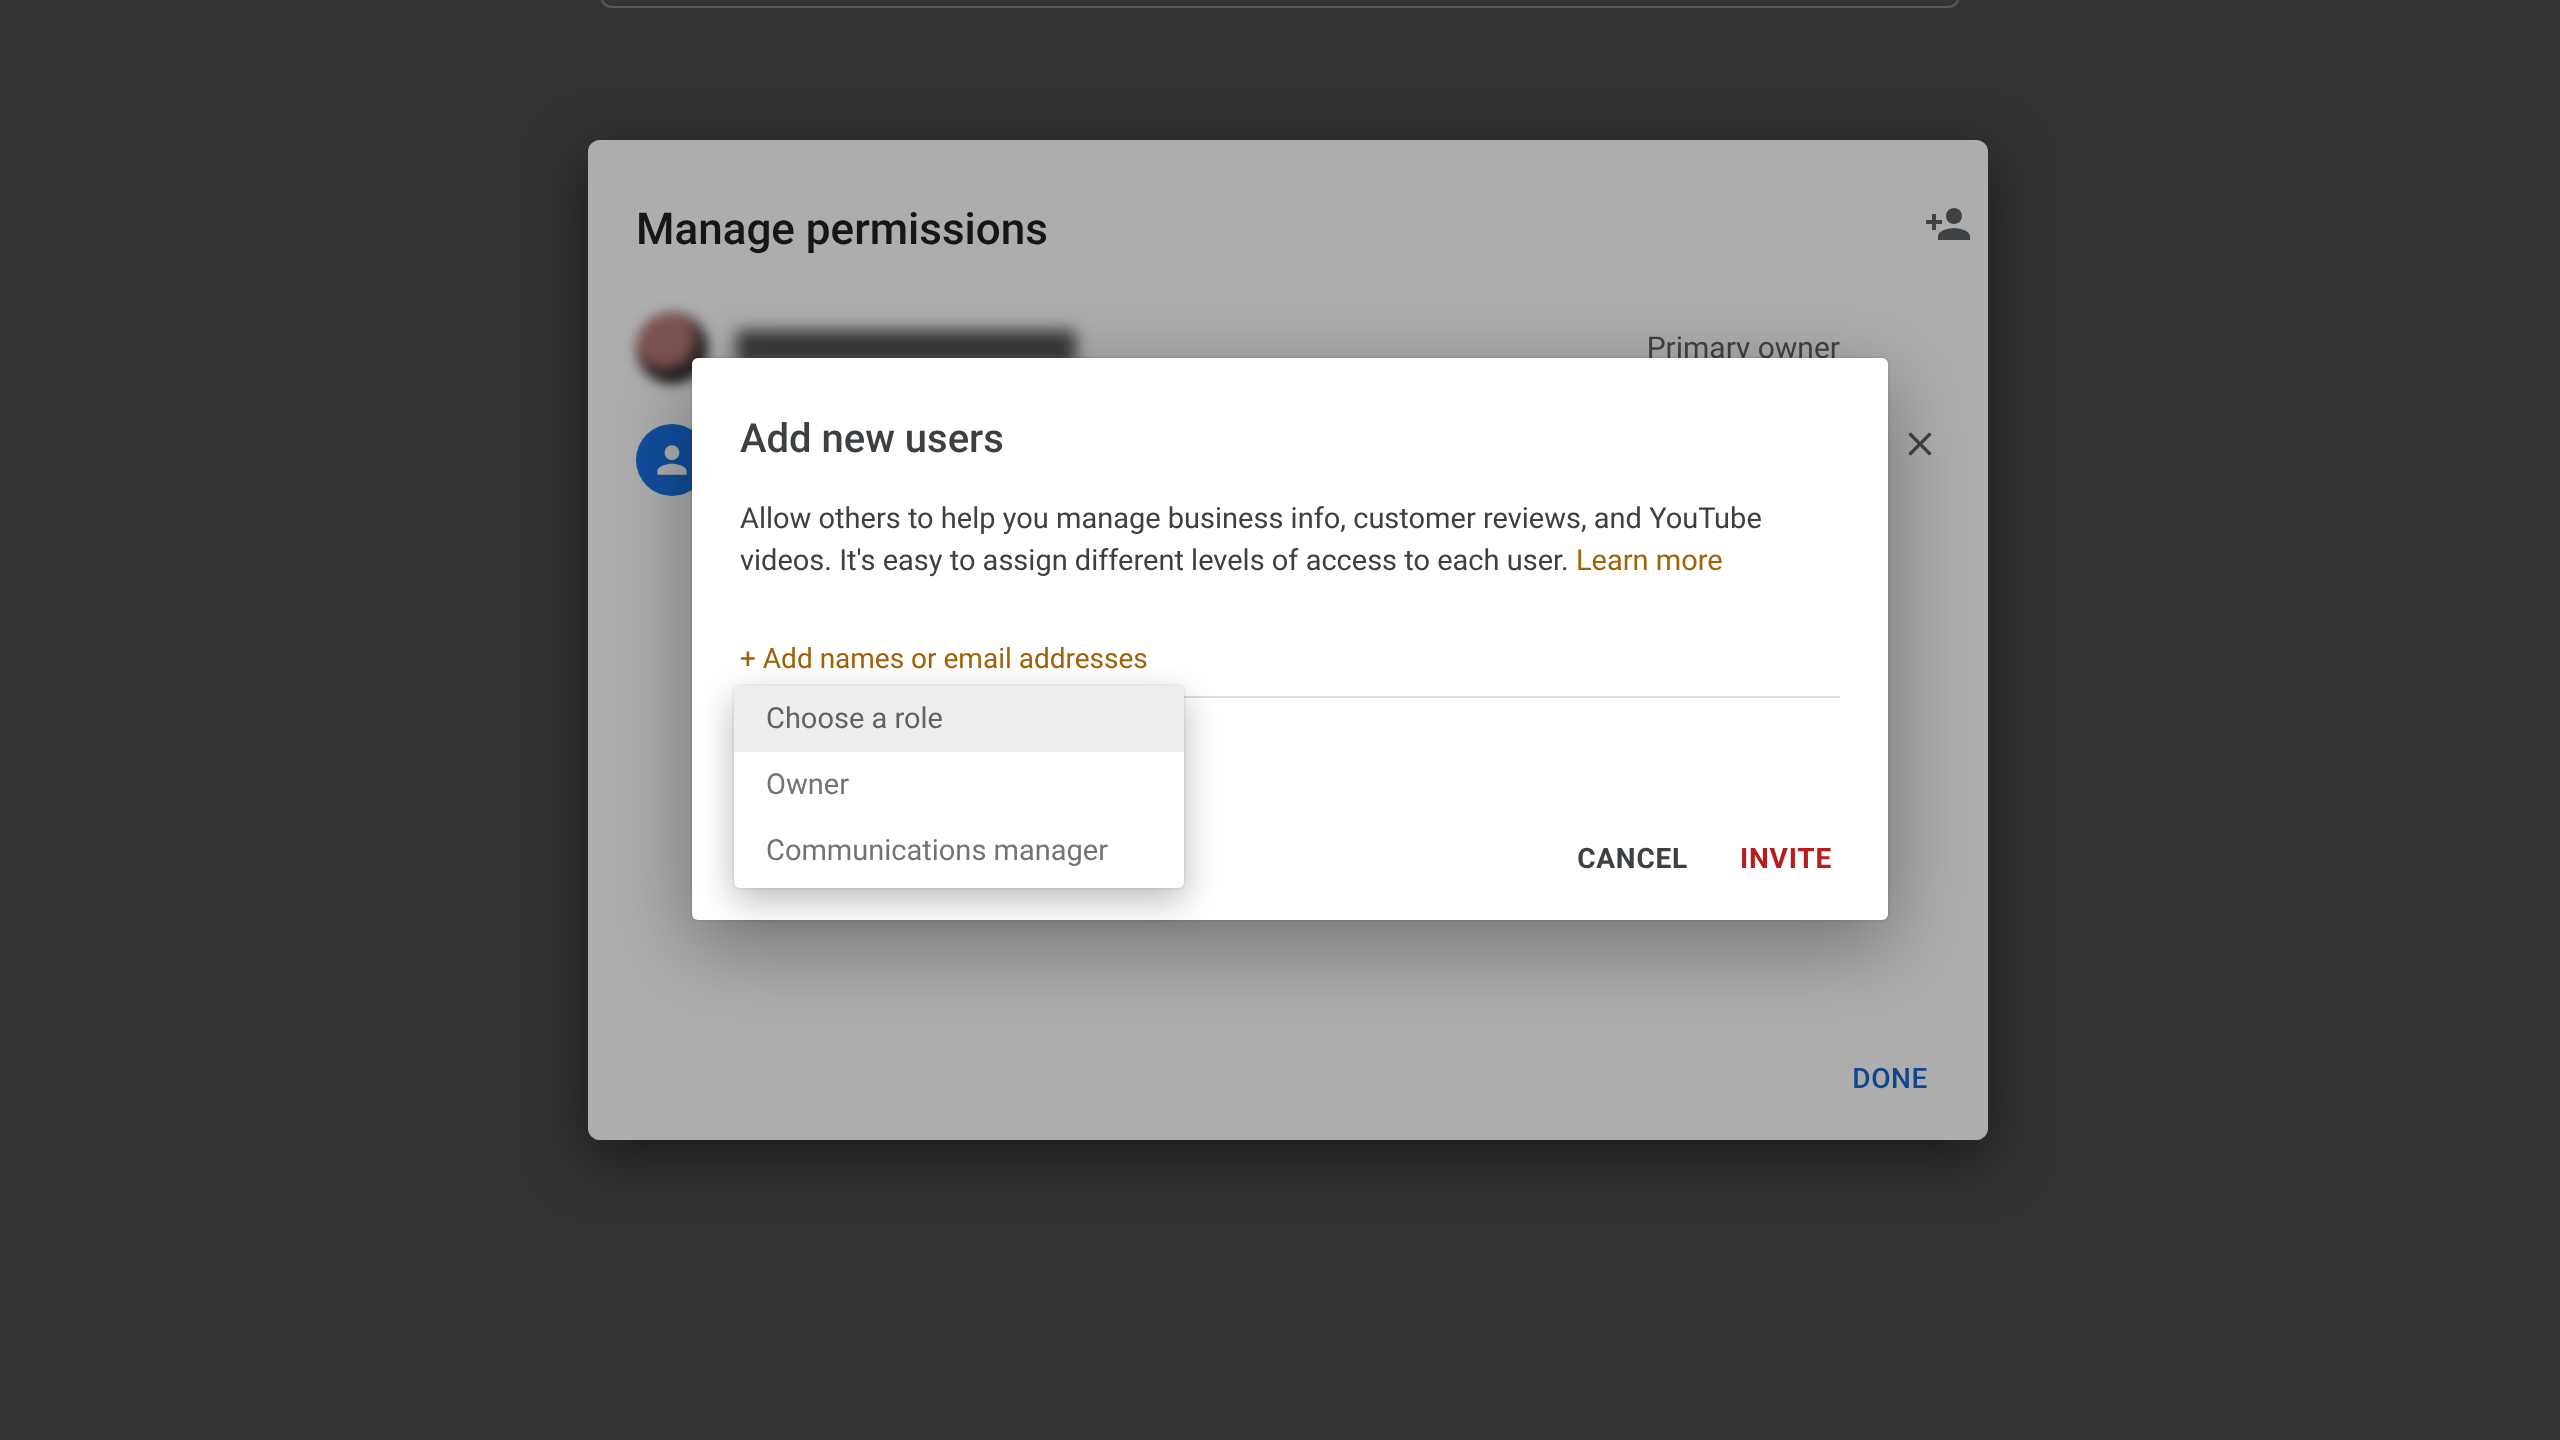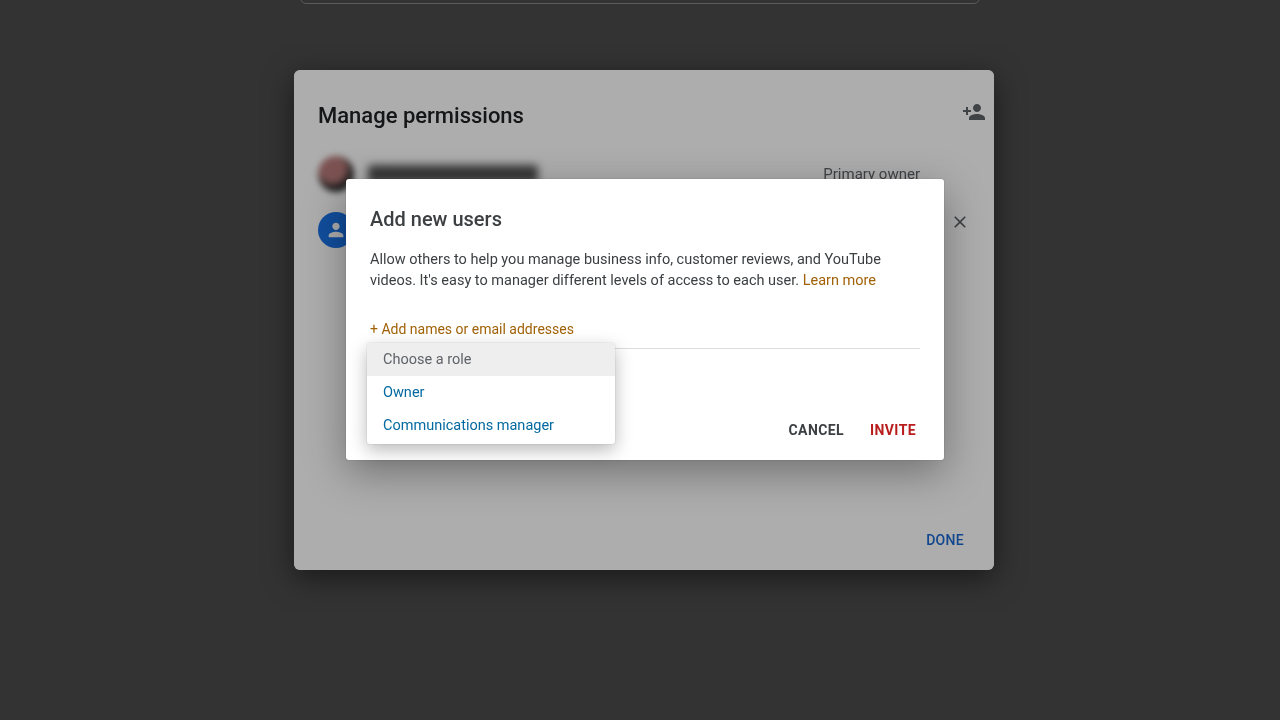--- a/index.html
+++ b/index.html
@@ -86,30 +86,30 @@
   display: flex; gap: 26px;
 }
 .action-btn { font-size: 14px; font-weight: 700; letter-spacing: .4px; }
 .action-cancel { color: #3c4043; }
 .action-invite { color: #b91c1c; }
 
 
 .dropdown {
   position: absolute;
   top: 343px; left: 367px;
-  width: 248px;
+  width: 225px;
   background: #fff;
   border-radius: 3px;
   box-shadow: 0 6px 18px rgba(0,0,0,.28), 0 0 0 1px rgba(0,0,0,.04);
   padding: 0 0 2px 0;
 }
 .dropdown-item {
   padding: 8px 16px 8px 16px;
   font-size: 14.5px;
-  color: #0369a1;
+  color: #737373;
   cursor: pointer;
 }
 .dropdown-item.placeholder { color: #5f6368; background: #eeeeee; }
 </style>
 </head>
 <body>
 
 <div class="ghost-box"></div>
 
 <div class="panel">
@@ -143,21 +143,21 @@
   </div>
 
   <div class="done-btn">DONE</div>
 
   <div class="panel-overlay"></div>
 </div>
 
 <div class="dialog">
   <div class="dialog-title">Add new users</div>
   <div class="dialog-desc">
-    <span>Allow others to help you manage business info, customer reviews, and YouTube videos. It's easy to manager different levels of access to each user. </span><a href="#">Learn more</a>
+    <span>Allow others to help you manage business info, customer reviews, and YouTube videos. It's easy to assign different levels of access to each user. </span><a href="#">Learn more</a>
   </div>
   <div class="input-area">
     <span class="input-placeholder">+ Add names or email addresses</span>
   </div>
   <div class="dialog-actions">
     <span class="action-btn action-cancel">CANCEL</span>
     <span class="action-btn action-invite">INVITE</span>
   </div>
 </div>
 

